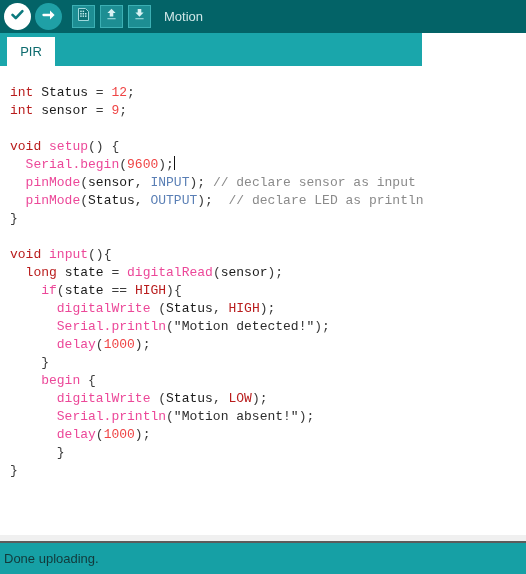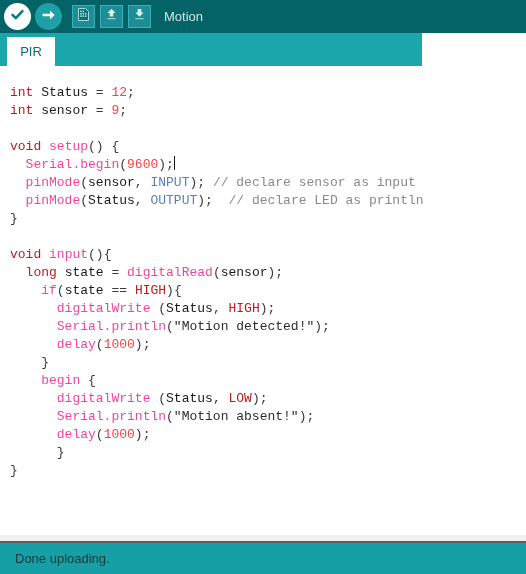--- a/index.html
+++ b/index.html
@@ -140,21 +140,21 @@
   }
   .statusbar {
     position: absolute;
     left: 0; top: 543px;
     width: 526px;
     height: 31px;
     background: #16a0a5;
     display: flex;
     align-items: center;
     box-sizing: border-box;
-    padding-left: 15px;
+    padding-left: 4px;
   }
   .status-text {
     font-size: 13px;
     color: #12393b;
     white-space: nowrap;
   }
 </style>
 </head>
 <body>
 

